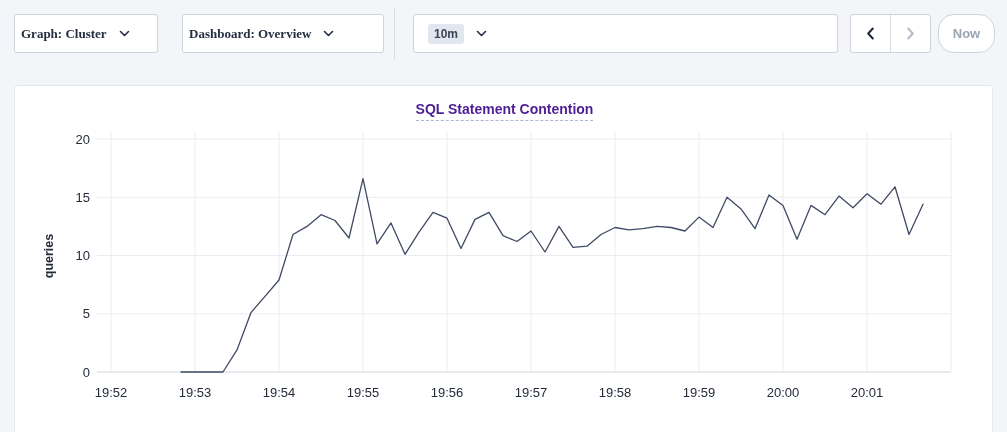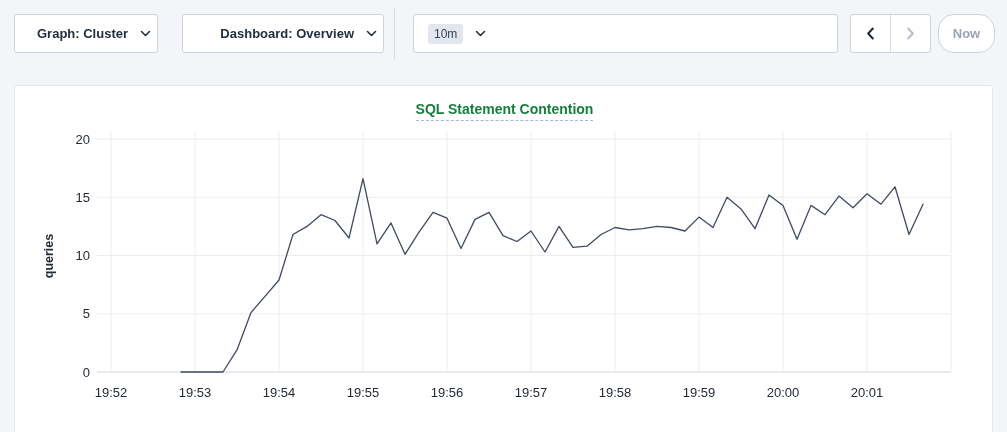--- a/index.html
+++ b/index.html
@@ -3,40 +3,40 @@
 <meta charset="utf-8">
 <style>
   html,body{margin:0;padding:0;background:#f3f5f9;width:1007px;height:432px;overflow:hidden;
     font-family:"Liberation Sans",sans-serif;-webkit-font-smoothing:antialiased;}
   .page{position:relative;width:1007px;height:432px;}
   
   .topbar{position:absolute;left:0;top:0;width:1007px;height:85px;}
   .ctl{position:absolute;box-sizing:border-box;background:#ffffff;border:1px solid #cdd3dd;
     border-radius:3px;height:39px;top:14px;display:flex;align-items:center;cursor:pointer;
     color:#242e42;font-size:13px;font-weight:700;}
-  .dd{justify-content:flex-end;gap:12px;}
+  .dd{justify-content:flex-start;gap:12px;font-family:Liberation Serif, serif;}
   #graph-dd{left:14px;width:144px;}
   #dash-dd{left:182px;width:202px;}
   .vdiv{position:absolute;left:394px;top:8px;width:1px;height:51px;background:#d7dbe3;}
   #time-picker{left:413px;width:425px;font-weight:400;padding:0 14px;gap:12px;}
-  .badge{background:#e2e6ee;border-radius:3px;color:#394455;font-size:12px;font-weight:400;
+  .badge{background:#e2e6ee;border-radius:3px;color:#394455;font-size:12px;font-weight:700;
     padding:4px 6px;line-height:1;}
   #time-picker .tp-label{flex:1;text-align:left;}
   .arrow-group{position:absolute;left:850px;top:14px;height:39px;width:81px;box-sizing:border-box;
     background:#fff;border:1px solid #cdd3dd;border-radius:3px;display:flex;}
   .arrow-btn{flex:1;display:flex;align-items:center;justify-content:center;background:none;border:none;
     cursor:pointer;padding:0;}
   .arrow-btn + .arrow-btn{border-left:1px solid #d7dbe3;}
   #now-btn{left:938px;width:57px;justify-content:center;color:#9aa3b3;font-weight:700;cursor:default;border-radius:16px;}
   .chev{display:block;}
   
   .card{position:absolute;left:14px;top:85px;width:979px;height:360px;box-sizing:border-box;
     background:#ffffff;border:1px solid #e4e7ed;border-radius:3px;}
   .chart-title-wrap{position:absolute;left:0;top:14px;width:979px;text-align:center;}
-  .chart-title{display:inline-block;color:#15803d;font-size:14px;font-weight:700;
+  .chart-title{display:inline-block;color:#4c1d95;font-size:14px;font-weight:700;
     border-bottom:1px dashed #a9b7d0;padding-bottom:3px;cursor:pointer;}
   #chart-svg{position:absolute;left:0;top:0;width:979px;height:346px;}
 </style>
 </head>
 <body>
 
 <div class="page">
 
   <header class="topbar">
 

